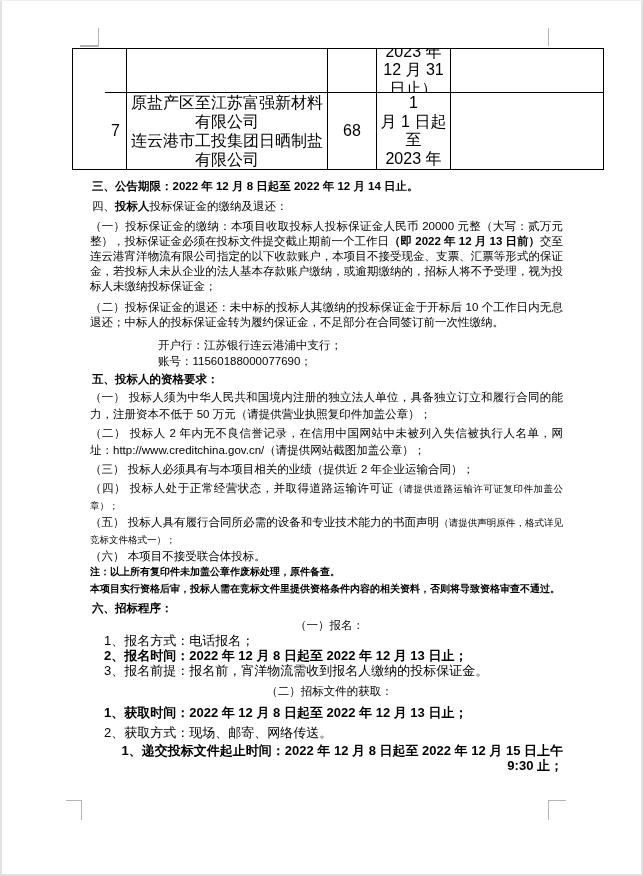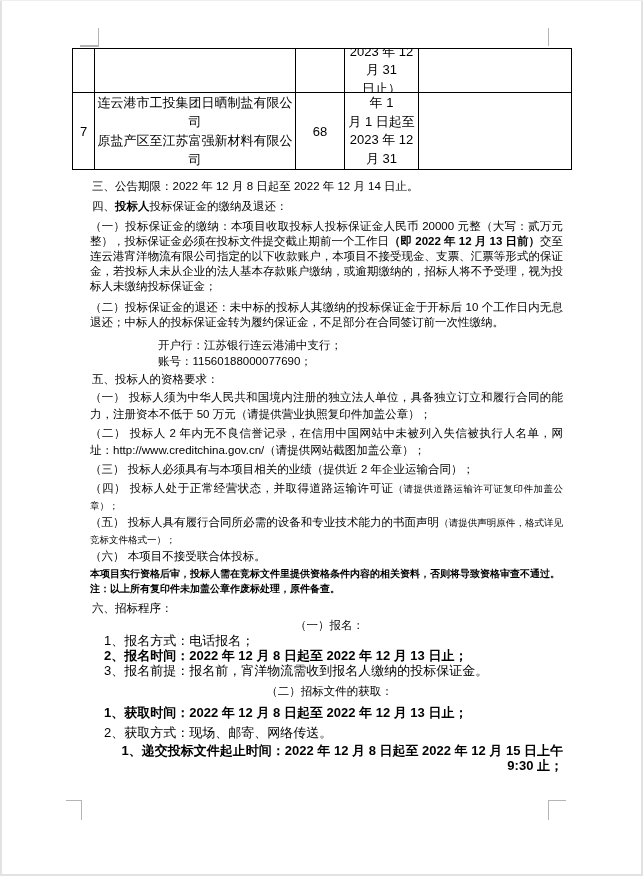--- a/index.html
+++ b/index.html
@@ -15,35 +15,35 @@
   .edge-bottom{left:0;top:874px;width:643px;height:2px;}
   .edge-top{left:0;top:0;width:643px;height:1px;background:#efefef;}
 
   
   .mark{position:absolute;background:#b4b4b4;}
 
   
   .doc-table{
     position:absolute;left:72px;top:48px;
     border:1.5px solid #000;display:flex;flex-direction:column;
-    font-size:13px;line-height:1;
+    font-size:16px;line-height:1;padding-left:32px;
   }
   .tr{display:flex;}
   .tr + .tr{border-top:1.5px solid #000;}
   .td{flex:0 0 auto;display:flex;align-items:center;justify-content:center;
       flex-direction:column;text-align:center;overflow:hidden;}
   .td + .td{border-left:1.5px solid #000;}
   .c1{width:21px;} .c2{width:200px;} .c3{width:48px;} .c4{width:73px;} .c5{width:152px;}
   .r-carry{height:43px;} .r-seven{height:76px;}
   .dur-line{line-height:18.5px;}
   .comp-line{line-height:19px;}
 
   
   .content{position:absolute;left:90px;top:176px;width:473px;}
-  .h{font-weight:normal;font-size:11.5px;line-height:20px;padding-left:2px;}
+  .h{font-weight:bold;font-size:11.5px;line-height:20px;padding-left:2px;}
   .hmix{font-size:11.5px;line-height:20px;padding-left:2px;}
   .hmix .b{font-weight:bold;}
   .p{font-size:11.5px;line-height:15px;text-align:justify;}
   .b{font-weight:bold;}
   .small{font-size:9.5px;}
   .bank{font-size:11.5px;line-height:15.5px;padding-left:68px;}
   .q{font-size:11.5px;line-height:17px;text-align:justify;margin-top:2px;}
   .q6line{font-size:11.5px;line-height:16px;}
   .note{font-size:10px;font-weight:bold;line-height:15px;}
   .proc-title{font-size:11.5px;line-height:15px;padding-left:6px;text-align:center;}
@@ -74,22 +74,22 @@
       <div class="dur-line">2023 年 12 月 31</div>
       <div class="dur-line">日止）</div>
     </div>
     <div class="td c5"></div>
   </div>
   <div class="tr r-seven">
     <div class="td c1">
       <div>7</div>
     </div>
     <div class="td c2">
+      <div class="comp-line">原盐产区至江苏富强新材料有限公司</div>
       <div class="comp-line">连云港市工投集团日晒制盐有限公司</div>
-      <div class="comp-line">原盐产区至江苏富强新材料有限公司</div>
     </div>
     <div class="td c3">
       <div>68</div>
     </div>
     <div class="td c4">
       <div class="dur-line">1 年（2023 年 1</div>
       <div class="dur-line">月 1 日起至</div>
       <div class="dur-line">2023 年 12 月 31</div>
       <div class="dur-line">日止）</div>
     </div>
@@ -114,22 +114,22 @@
 
   <div class="h">五、投标人的资格要求：</div>
 
   <div class="q" style="margin-top:0;">（一） 投标人须为中华人民共和国境内注册的独立法人单位，具备独立订立和履行合同的能力，注册资本不低于 50 万元（请提供营业执照复印件加盖公章）；</div>
   <div class="q">（二） 投标人 2 年内无不良信誉记录，在信用中国网站中未被列入失信被执行人名单，网址：http://www.creditchina.gov.cn/（请提供网站截图加盖公章）；</div>
   <div class="q">（三） 投标人必须具有与本项目相关的业绩（提供近 2 年企业运输合同）；</div>
   <div class="q"><span>（四） 投标人处于正常经营状态，并取得道路运输许可证</span><span class="small">（请提供道路运输许可证复印件加盖公章）；</span></div>
   <div class="q" style="margin-top:0;"><span>（五） 投标人具有履行合同所必需的设备和专业技术能力的书面声明</span><span class="small">（请提供声明原件，格式详见竞标文件格式一）；</span></div>
   <div class="q6line">（六） 本项目不接受联合体投标。</div>
 
+  <div class="note">注：以上所有复印件未加盖公章作废标处理，原件备查。</div>
   <div class="note" style="margin-top:2px;">本项目实行资格后审，投标人需在竞标文件里提供资格条件内容的相关资料，否则将导致资格审查不通过。</div>
-  <div class="note">注：以上所有复印件未加盖公章作废标处理，原件备查。</div>
 
   <div class="h" style="margin-top:2px;">六、招标程序：</div>
 
   <div class="proc-title">（一）报名：</div>
   <div class="proc-item">1、报名方式：电话报名；</div>
   <div class="proc-item b">2、报名时间：2022 年 12 月 8 日起至 2022 年 12 月 13 日止；</div>
   <div class="proc-item">3、报名前提：报名前，宵洋物流需收到报名人缴纳的投标保证金。</div>
 
   <div class="proc-title" style="margin-top:6px;">（二）招标文件的获取：</div>
   <div class="proc-item b" style="margin-top:6px;">1、获取时间：2022 年 12 月 8 日起至 2022 年 12 月 13 日止；</div>

